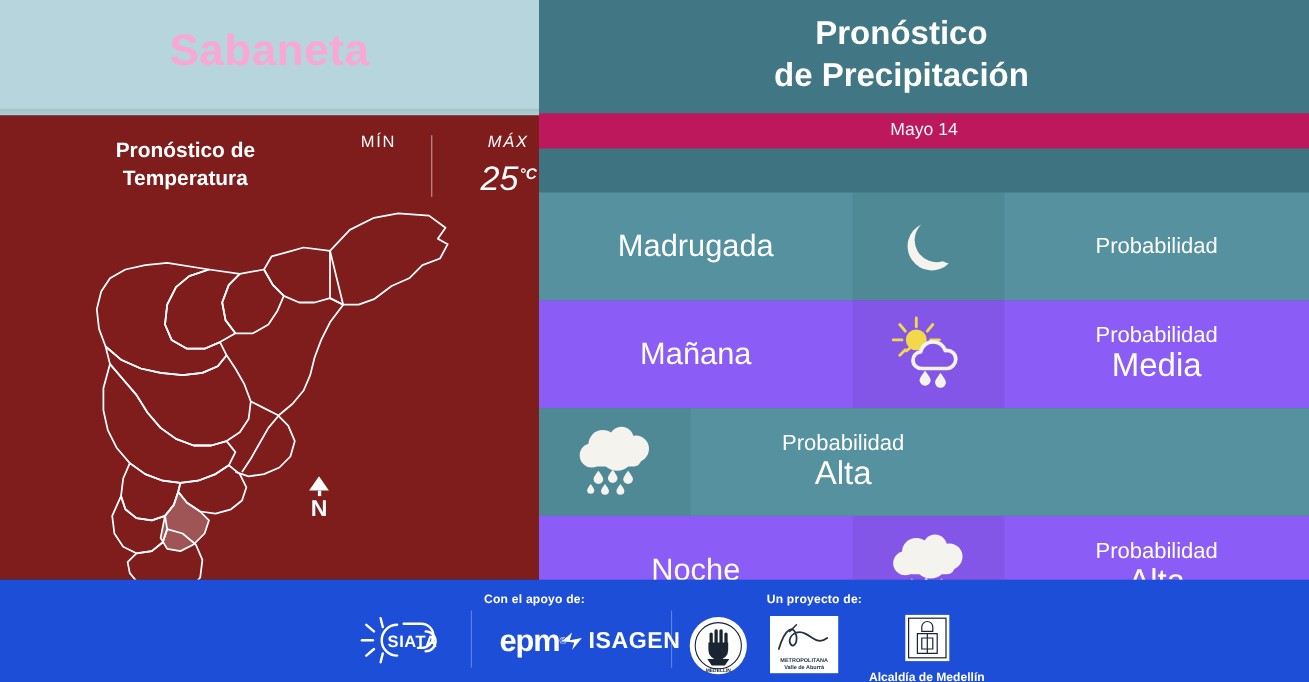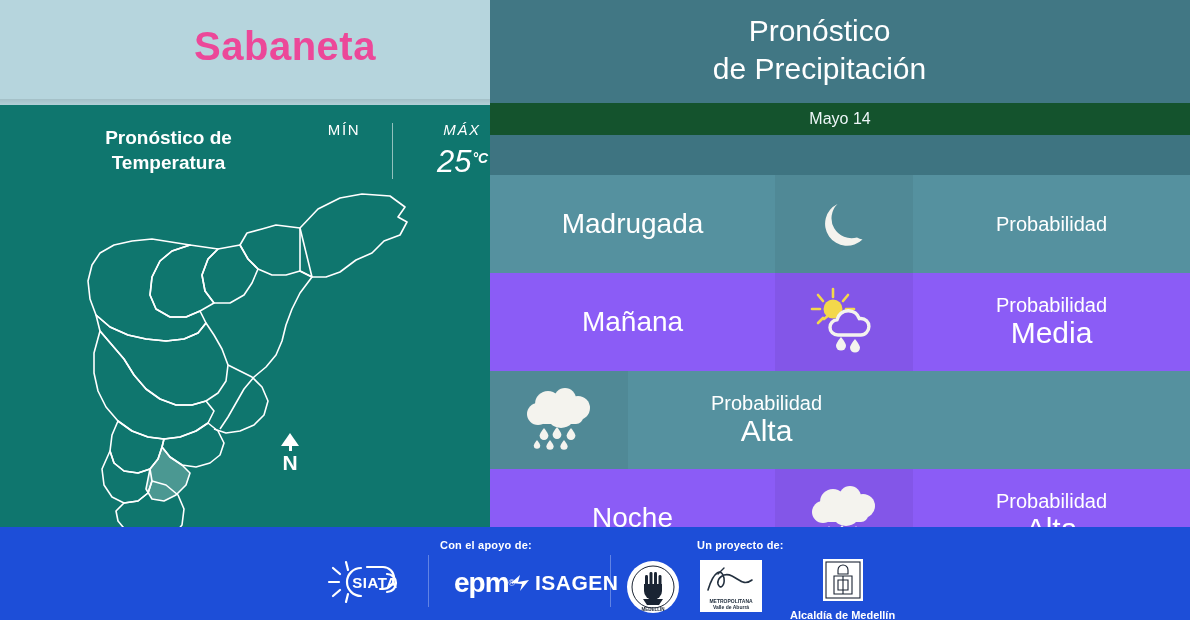--- a/index.html
+++ b/index.html
@@ -7,23 +7,23 @@
               font-family:"Liberation Sans", sans-serif; }
   #root { position:relative; width:1190px; height:620px; }
 
   
   .left-panel { position:absolute; left:0; top:0; width:490px; height:527px; }
   .left-head  { position:absolute; left:0; top:0; width:490px; height:105px;
                 background:#b6d5dd; }
   .left-head-shadow { position:absolute; left:0; top:99px; width:490px; height:8px;
                 background:linear-gradient(to bottom, rgba(0,0,0,0.10), rgba(0,0,0,0)); }
   .city-name { position:absolute; left:0; top:24px; width:490px; text-align:center;
-               font-size:40px; font-weight:bold; color:#ec4899; letter-spacing:0.5px;margin-left:40px; }
+               font-size:40px; font-weight:bold; color:#f9a8d4; letter-spacing:0.5px; }
   .left-body { position:absolute; left:0; top:105px; width:490px; height:422px;
-               background:#0f766e; }
+               background:#7f1d1d; }
 
   .temp-block { position:absolute; left:76px; top:16px; width:400px; height:62px; }
   .temp-title { position:absolute; left:0; top:4px; width:185px; text-align:center;
                 font-size:19px; font-weight:bold; color:#ffffff; line-height:25px; }
   .temp-divider { position:absolute; left:316px; top:2px; width:1px; height:56px;
                   background:rgba(255,255,255,0.55); }
   .tcol { position:absolute; top:0; width:84px; text-align:center; color:#fff; }
   .tcol.min { left:226px; }
   .tcol.max { left:344px;font-style:italic; }
   .tlabel { font-size:15px; letter-spacing:1.6px; font-weight:400; }
@@ -39,23 +39,23 @@
                     border-bottom:13px solid #fff; }
   .compass .stem  { width:3px; height:5px; background:#fff; margin:0 auto; }
   .compass .n     { font-size:21px; font-weight:bold; line-height:21px; margin-top:1px; }
 
   
   .right-panel { position:absolute; left:490px; top:0; width:700px; height:527px;
                  background:#3e7481; }
   .right-head { position:absolute; left:0; top:0; width:700px; height:103px;
                 background:#417784; }
   .rh-title { position:absolute; left:0; top:12px; width:612px; text-align:center;
-              color:#fff; font-size:30px; font-weight:normal; line-height:38px;padding-left:47px; }
+              color:#fff; font-size:30px; font-weight:bold; line-height:38px;padding-left:47px; }
   .date-band { position:absolute; left:0; top:103px; width:700px; height:32px;
-               background:#14532d; }
+               background:#be185d; }
   .date-text { width:700px; text-align:center; color:#eef6f8; font-size:16px;
                line-height:32px; }
 
   .rows { position:absolute; left:0; top:135px; width:700px; height:392px;margin-top:40px; }
   .row  { position:relative; width:700px; height:98px; display:flex; align-items:center; }
   .row.light { background:#55919f; }
   .row.dark  { background:#8b5cf6; }
   .c-label { width:285px; text-align:center; color:#fff; font-size:28px; font-weight:400; }
   .c-icon  { width:138px; height:98px; display:flex; align-items:center;
              justify-content:center; background:rgba(0,0,0,0.055); }

